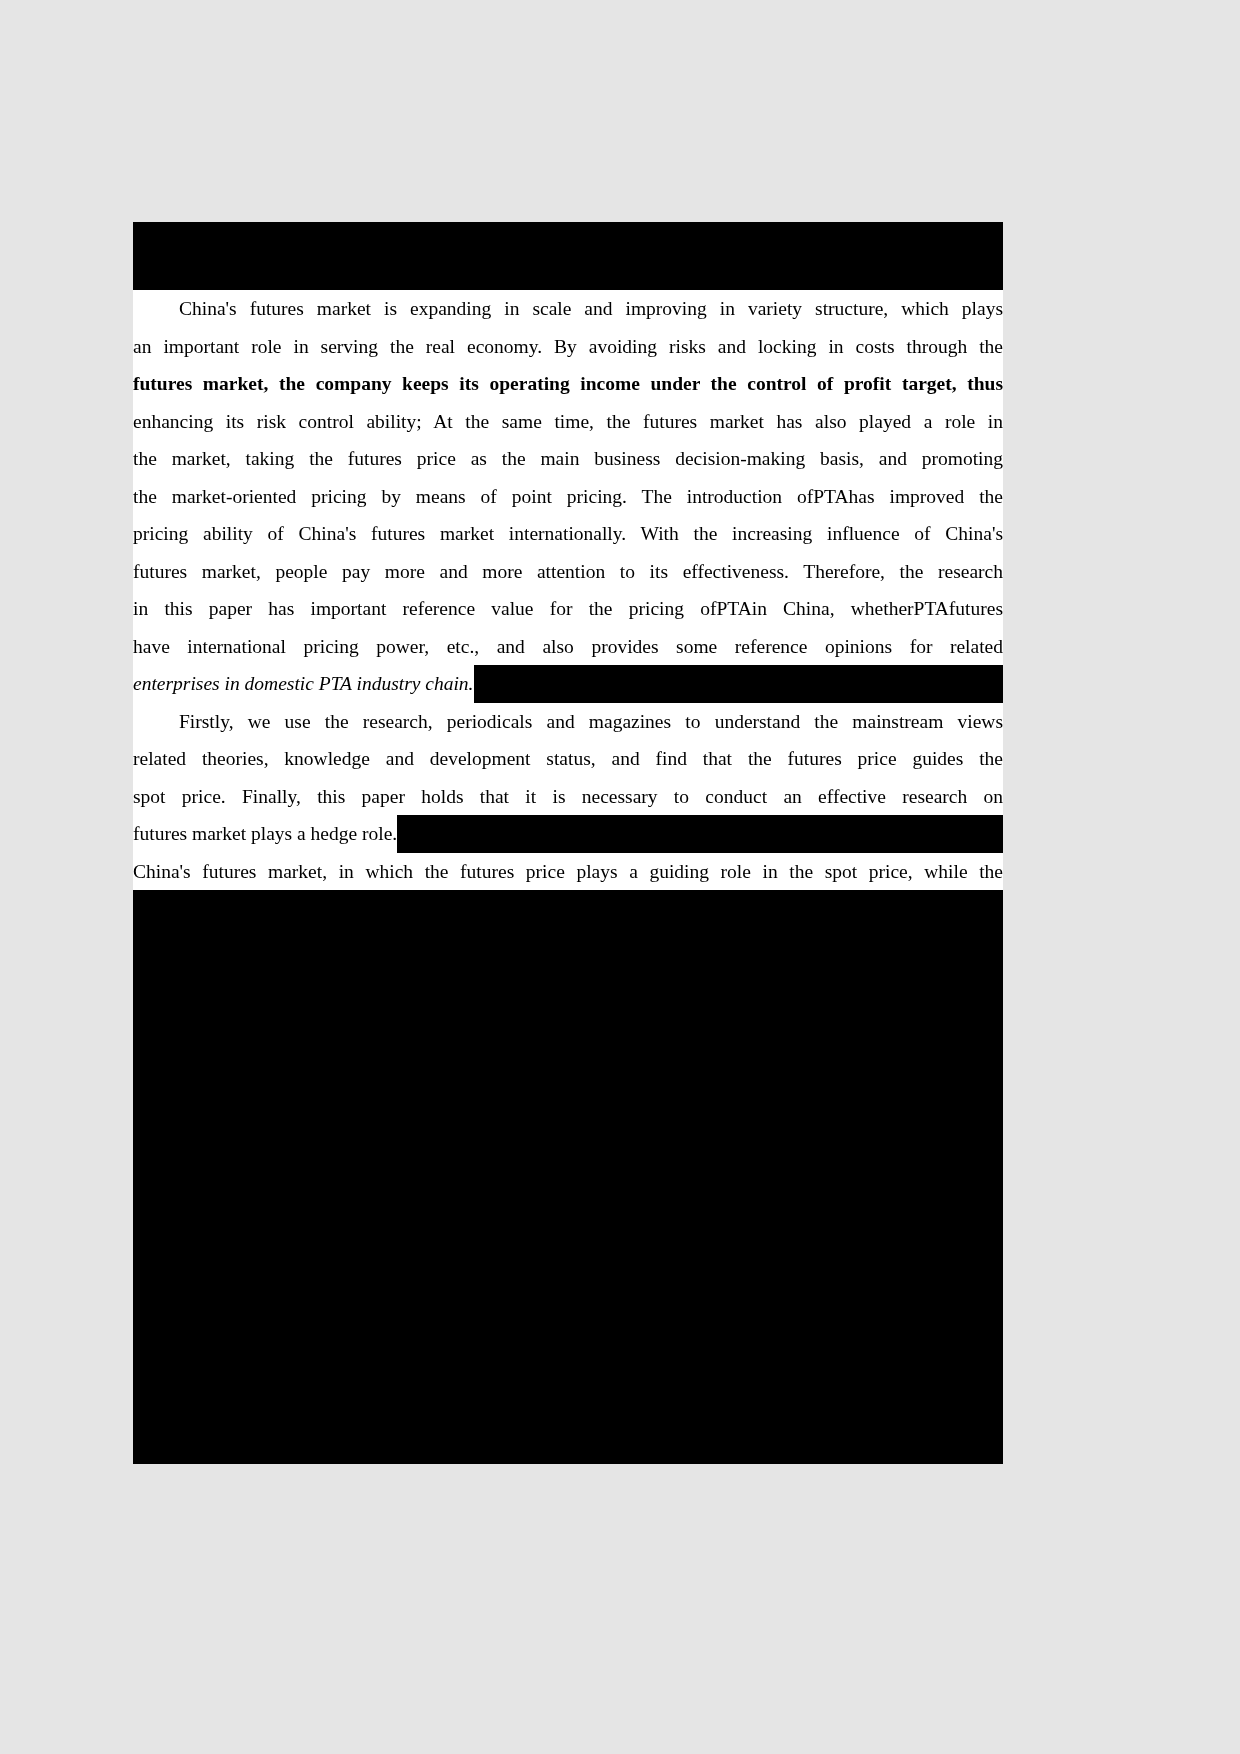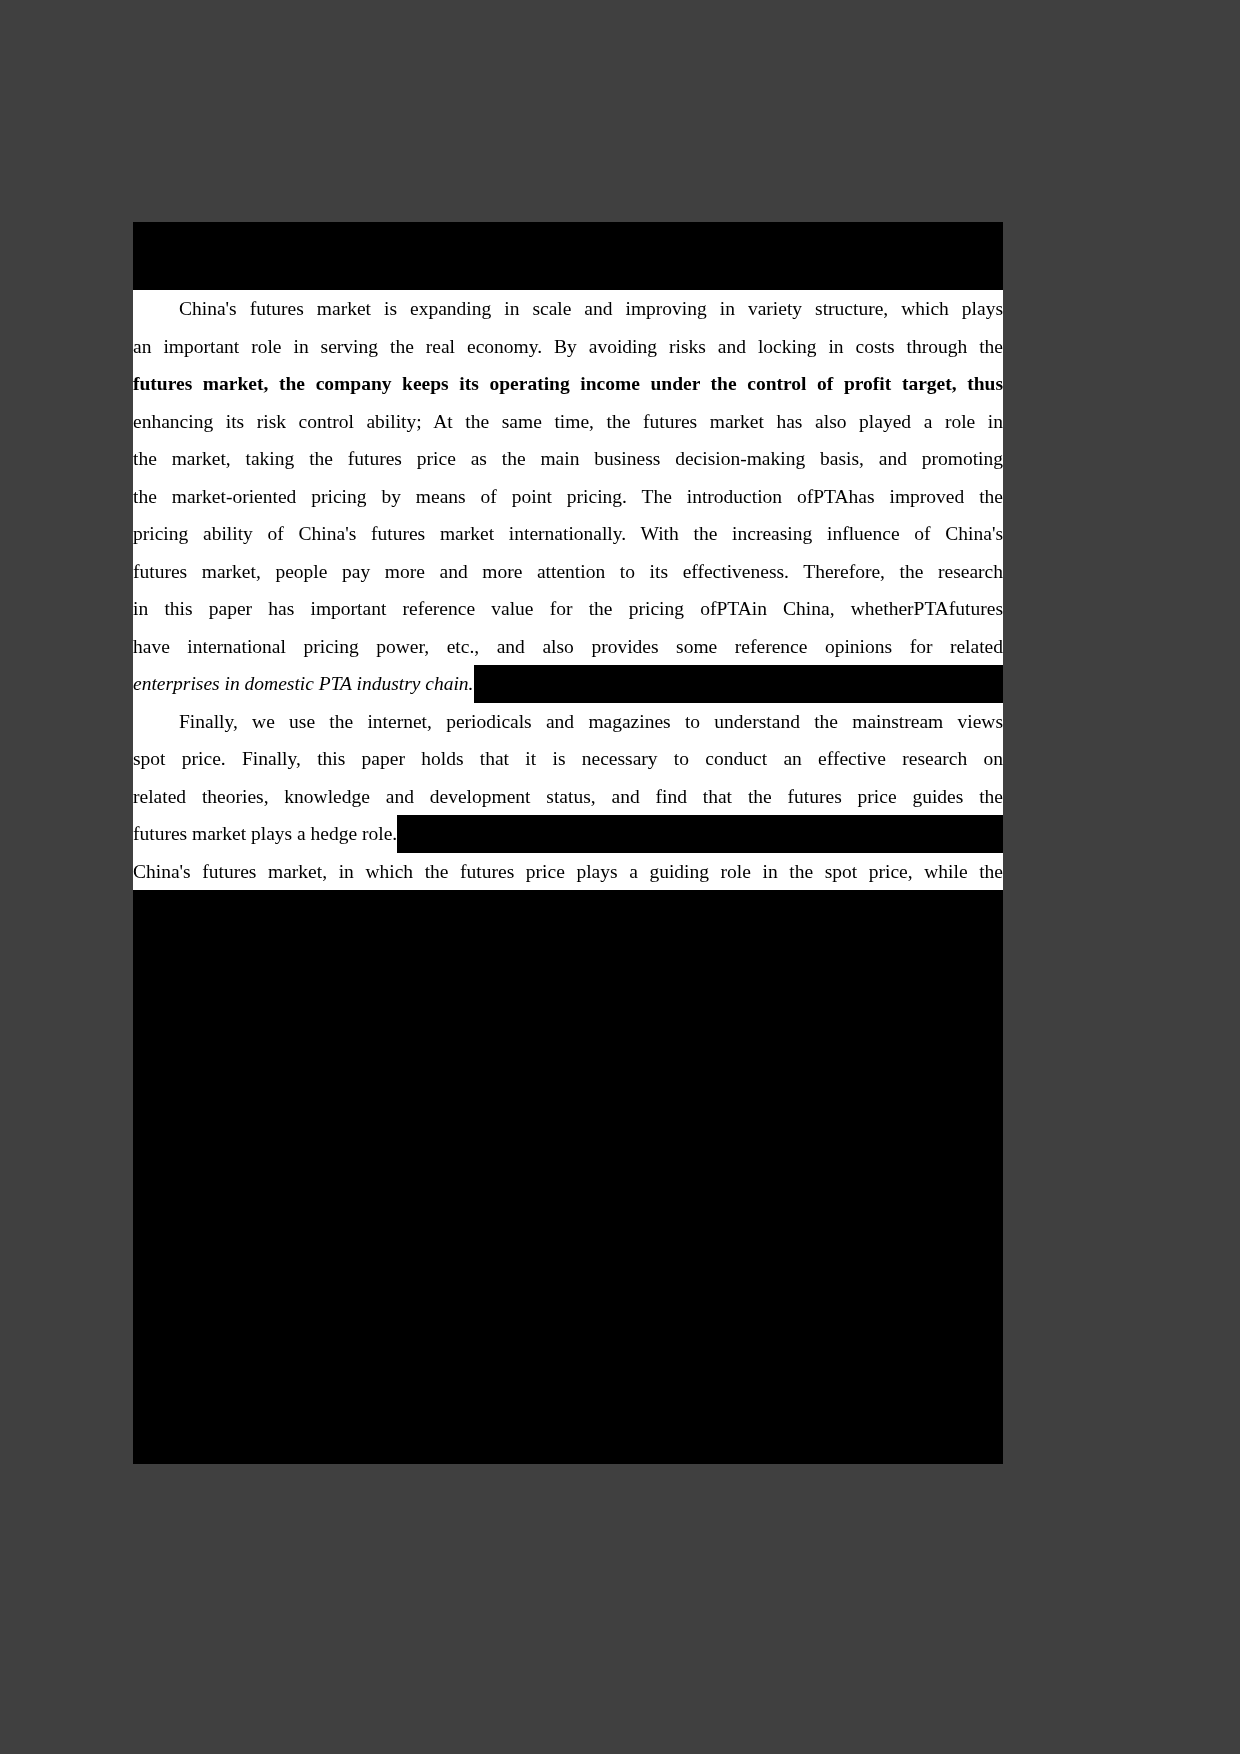--- a/index.html
+++ b/index.html
@@ -4,21 +4,21 @@
 <style>
   html, body {
     margin: 0;
     padding: 0;
     background: #ffffff;
   }
   .page {
     position: relative;
     width: 1240px;
     height: 1754px;
-    background: #404040;
+    background: #e5e5e5;
     overflow: hidden;
     font-family: "Liberation Serif", serif;
   }
   
   .doc-block {
     position: absolute;
     left: 133px;
     top: 222px;
     width: 870px;
     height: 1242px;
@@ -65,23 +65,23 @@
         <span class="line" style="width: 870px; text-align: justify; text-align-last: justify; white-space: normal;"><span style="white-space: normal;">the market, taking the futures price as the main business decision-making basis, and promoting</span></span>
         <span class="line" style="width: 870px; text-align: justify; text-align-last: justify; white-space: normal;"><span style="white-space: normal;">the market-oriented pricing by means of point pricing. The introduction ofPTAhas improved the</span></span>
         <span class="line" style="width: 870px; text-align: justify; text-align-last: justify; white-space: normal;"><span style="white-space: normal;">pricing ability of China's futures market internationally. With the increasing influence of China's</span></span>
         <span class="line" style="width: 870px; text-align: justify; text-align-last: justify; white-space: normal;"><span style="white-space: normal;">futures market, people pay more and more attention to its effectiveness. Therefore, the research</span></span>
         <span class="line" style="width: 870px; text-align: justify; text-align-last: justify; white-space: normal;"><span style="white-space: normal;">in this paper has important reference value for the pricing ofPTAin China, whetherPTAfutures</span></span>
         <span class="line" style="width: 870px; text-align: justify; text-align-last: justify; white-space: normal;"><span style="white-space: normal;">have international pricing power, etc., and also provides some reference opinions for related</span></span>
         <span class="line" style="width:auto;display:inline-block;font-style:italic;"><span>enterprises in domestic PTA industry chain.</span></span>
       </div>
 
       <div>
-        <span class="line" style="width: 870px; text-align: justify; text-align-last: justify; white-space: normal;"><span class="indent"></span><span style="white-space: normal;">Finally, we use the internet, periodicals and magazines to understand the mainstream views</span></span>
+        <span class="line" style="width: 870px; text-align: justify; text-align-last: justify; white-space: normal;"><span class="indent"></span><span style="white-space: normal;">Firstly, we use the research, periodicals and magazines to understand the mainstream views</span></span>
+        <span class="line" style="width: 870px; text-align: justify; text-align-last: justify; white-space: normal;"><span style="white-space: normal;">related theories, knowledge and development status, and find that the futures price guides the</span></span>
         <span class="line" style="width: 870px; text-align: justify; text-align-last: justify; white-space: normal;"><span style="white-space: normal;">spot price. Finally, this paper holds that it is necessary to conduct an effective research on</span></span>
-        <span class="line" style="width: 870px; text-align: justify; text-align-last: justify; white-space: normal;"><span style="white-space: normal;">related theories, knowledge and development status, and find that the futures price guides the</span></span>
         <span class="line" style="width:auto;display:inline-block;"><span>futures market plays a hedge role.</span></span>
         <span class="line" style="width: 870px; text-align: justify; text-align-last: justify; white-space: normal;"><span style="white-space: normal;">China's futures market, in which the futures price plays a guiding role in the spot price, while the</span></span>
       </div>
 
     </div>
   </div>
 
 </div>
 
 </body></html>

